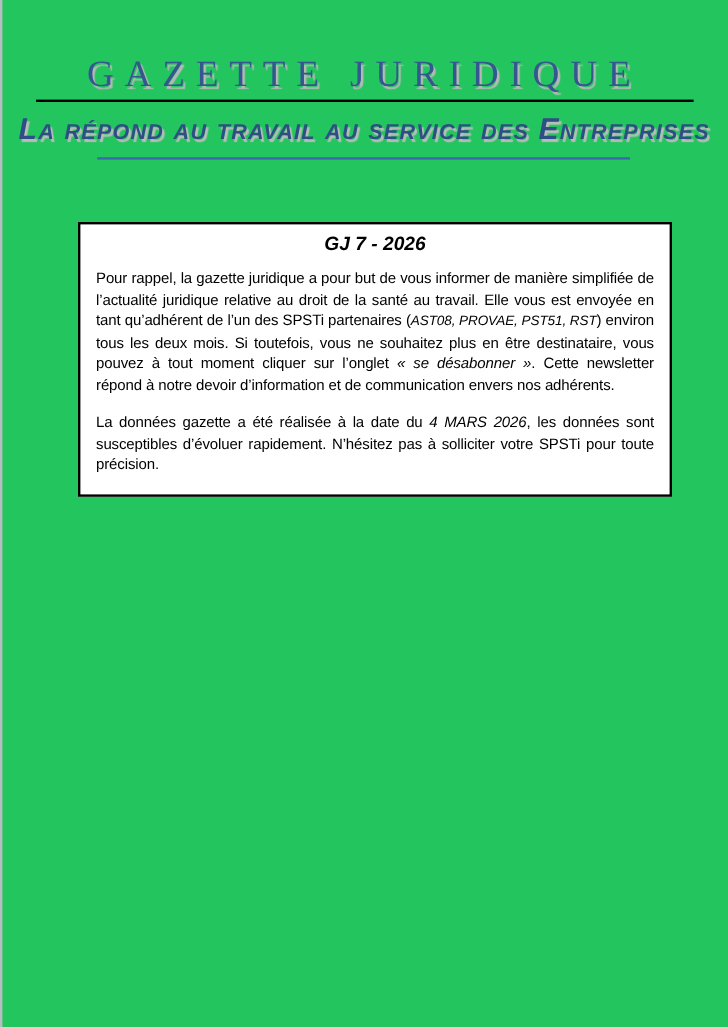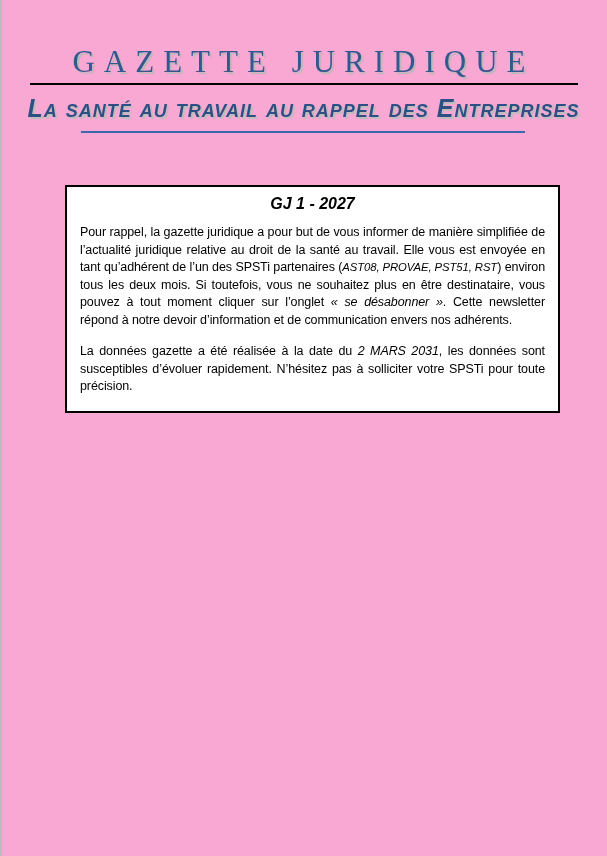--- a/index.html
+++ b/index.html
@@ -3,21 +3,21 @@
 <meta charset="utf-8">
 <style>
   * { margin: 0; padding: 0; box-sizing: border-box; }
   html, body { background: #ffffff; }
   body { font-family: "Liberation Sans", sans-serif; }
 
   .page {
     position: relative;
     width: 607px;
     height: 856px;
-    background: #f9a8d4;
+    background: #22c55e;
     overflow: hidden;
   }
 
   
   .page-edge {
     position: absolute;
     left: 0; top: 0;
     width: 2px; height: 856px;
     background: #b9bdc0;
   }
@@ -102,25 +102,25 @@
 <body>
 
 <div class="page">
 
   <div class="page-edge"></div>
 
   <div class="masthead-title">GAZETTE JURIDIQUE</div>
 
   <div class="rule-black"></div>
 
-  <div class="masthead-subtitle">La santé au travail au rappel des Entreprises</div>
+  <div class="masthead-subtitle">La répond au travail au service des Entreprises</div>
 
   <div class="rule-blue"></div>
 
   <div class="issue-box">
-    <div class="issue-heading">GJ 1 - 2027</div>
+    <div class="issue-heading">GJ 7 - 2026</div>
 
     <p><span class="run-regular">Pour rappel, la gazette juridique a pour but de vous informer de manière simplifiée de </span><span class="run-bold">l’actualité juridique relative au droit de la santé au travail.</span><span class="run-regular"> Elle vous est envoyée en tant qu’adhérent de l’un des SPSTi partenaires (</span><span class="run-italic-small">AST08, PROVAE, PST51, RST</span><span class="run-regular">) environ tous les deux mois. Si toutefois, vous ne souhaitez plus en être destinataire, vous pouvez à tout moment cliquer sur l’onglet </span><span class="run-italic">« se désabonner »</span><span class="run-regular">.  Cette newsletter répond à notre devoir d’information et de communication envers nos adhérents.</span></p>
 
-    <p><span class="run-regular">La données gazette a été réalisée à la date du </span><span class="run-italic">2 MARS 2031</span><span class="run-regular">, les données sont susceptibles d’évoluer rapidement. N’hésitez pas à solliciter votre SPSTi pour toute précision.</span></p>
+    <p><span class="run-regular">La données gazette a été réalisée à la date du </span><span class="run-italic">4 MARS 2026</span><span class="run-regular">, les données sont susceptibles d’évoluer rapidement. N’hésitez pas à solliciter votre SPSTi pour toute précision.</span></p>
   </div>
 
 </div>
 
 </body></html>

